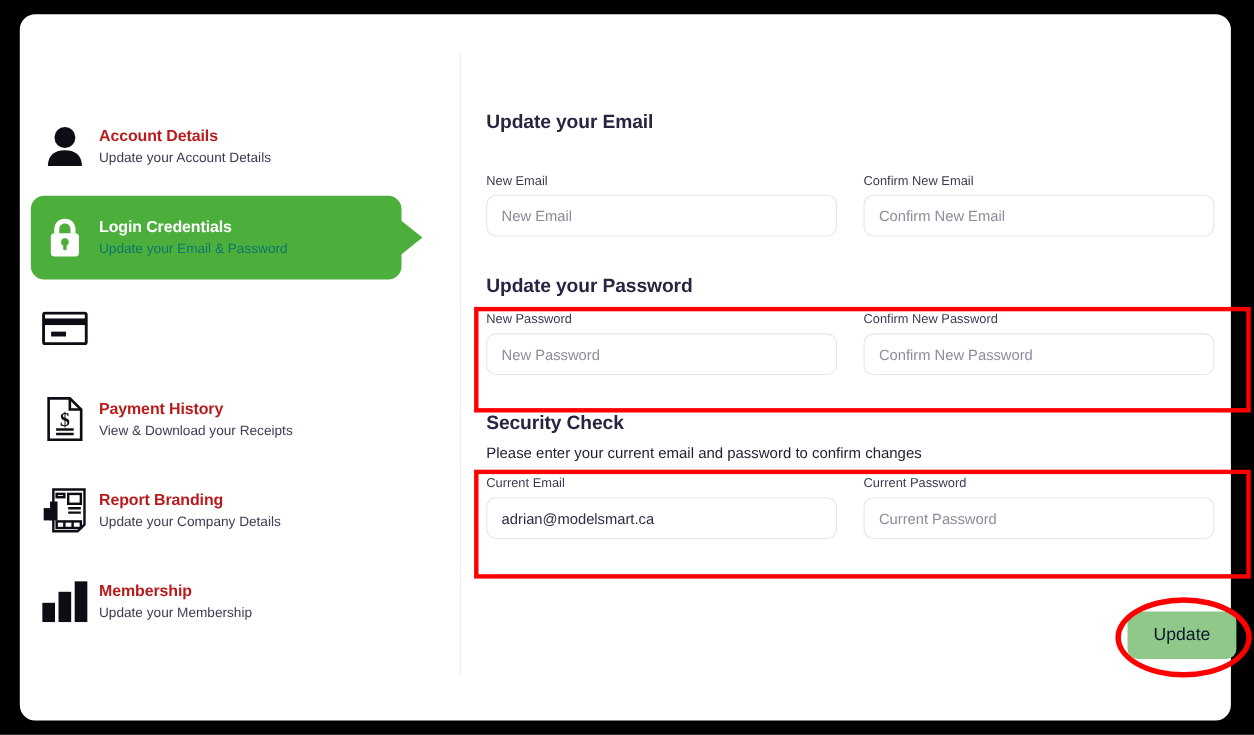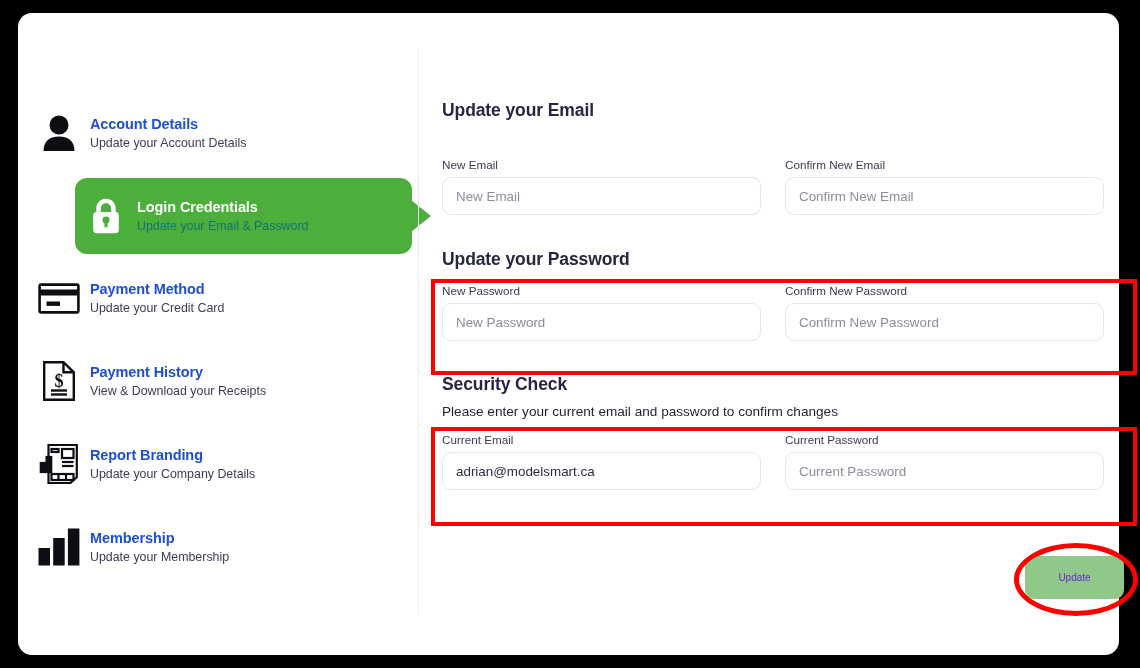--- a/index.html
+++ b/index.html
@@ -67,37 +67,36 @@
   .nav-item .nav-text {
     display: flex;
     flex-direction: column;
     justify-content: center;
     gap: 2px;
   }
 
   .nav-title {
     font-size: 14.5px;
     font-weight: bold;
-    color: #1d4ed8;
+    color: #b91c1c;
     letter-spacing: -0.1px;
     line-height: 1.25;
   }
 
   .nav-sub {
     font-size: 12.4px;
     color: #3c3c55;
     line-height: 1.3;
   }
 
   
   .nav-item.active {
     left: 10px;
     width: 345px;
     height: 76px;
-    margin-left: 47px;
   }
 
   .nav-pill {
     position: absolute;
     left: 0;
     top: 0;
     width: 337px;
     height: 76px;
     background: #4caf3c;
     border-radius: 12px;
@@ -199,25 +198,25 @@
     z-index: 30;
   }
 
   #update-button {
     position: absolute;
     left: 1007px;
     top: 543px;
     width: 99px;
     height: 43px;
     background: #8fc888;
-    color: #6d28d9;
+    color: #0f172a;
     border: none;
     border-radius: 9px;
     font-family: "Liberation Sans", sans-serif;
-    font-size: 10px;
+    font-size: 16px;
     cursor: pointer;
   }
 </style>
 </head>
 <body>
 
 <div id="app-card">
 
   <div id="sidebar">
 
@@ -251,24 +250,20 @@
       </span>
     </div>
 
     <div class="nav-item" style="top:249px;">
       <span class="nav-icon">
         <svg width="42" height="31" viewBox="0 0 42 31" fill="none" stroke="currentColor" stroke-width="2.6">
           <rect x="1.6" y="1.6" width="38.8" height="27.8" rx="1.6"></rect>
           <rect x="1.6" y="6.5" width="38.8" height="6" fill="currentColor" stroke="none"></rect>
           <rect x="8.5" y="18.5" width="13.5" height="4.4" fill="currentColor" stroke="none"></rect>
         </svg>
-      </span>
-      <span class="nav-text">
-        <span class="nav-title">Payment Method</span>
-        <span class="nav-sub">Update your Credit Card</span>
       </span>
     </div>
 
     <div class="nav-item" style="top:332px;">
       <span class="nav-icon">
         <svg width="34" height="42" viewBox="0 0 34 42" fill="none" stroke="currentColor" stroke-width="2.4">
           <path d="M2.2 2.2 L21.5 2.2 L31.8 12.3 L31.8 39.8 L2.2 39.8 Z"></path>
           <path d="M21.5 2.2 L21.5 12.3 L31.8 12.3"></path>
           <text x="17" y="27" font-size="18" font-weight="bold" font-family="Liberation Serif, serif" fill="currentColor" stroke="none" text-anchor="middle">$</text>
           <line x1="9" y1="30.5" x2="25" y2="30.5"></line>

